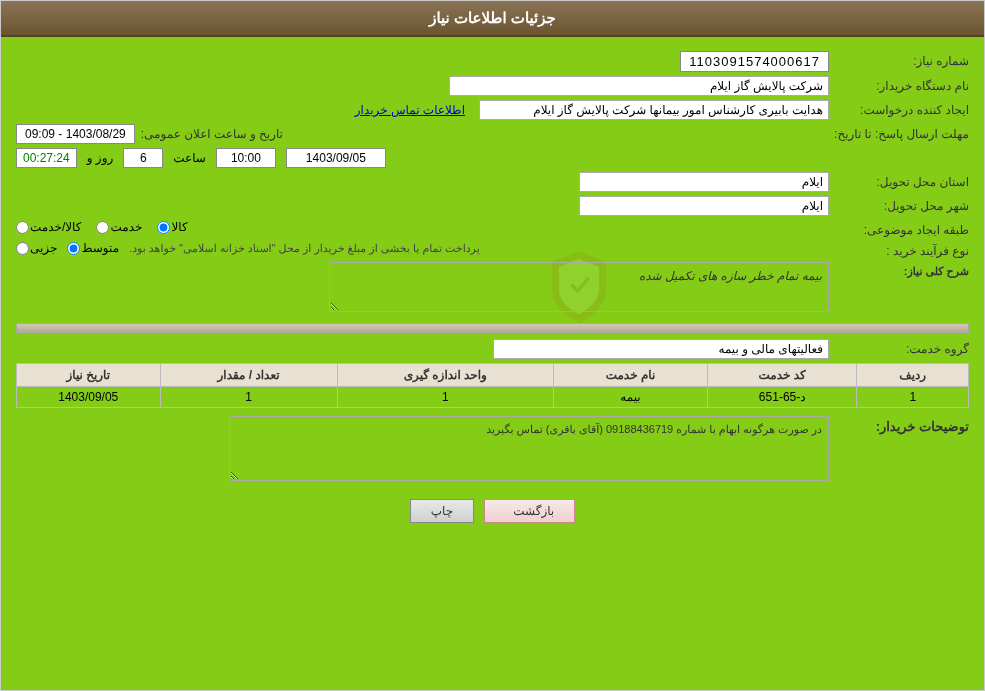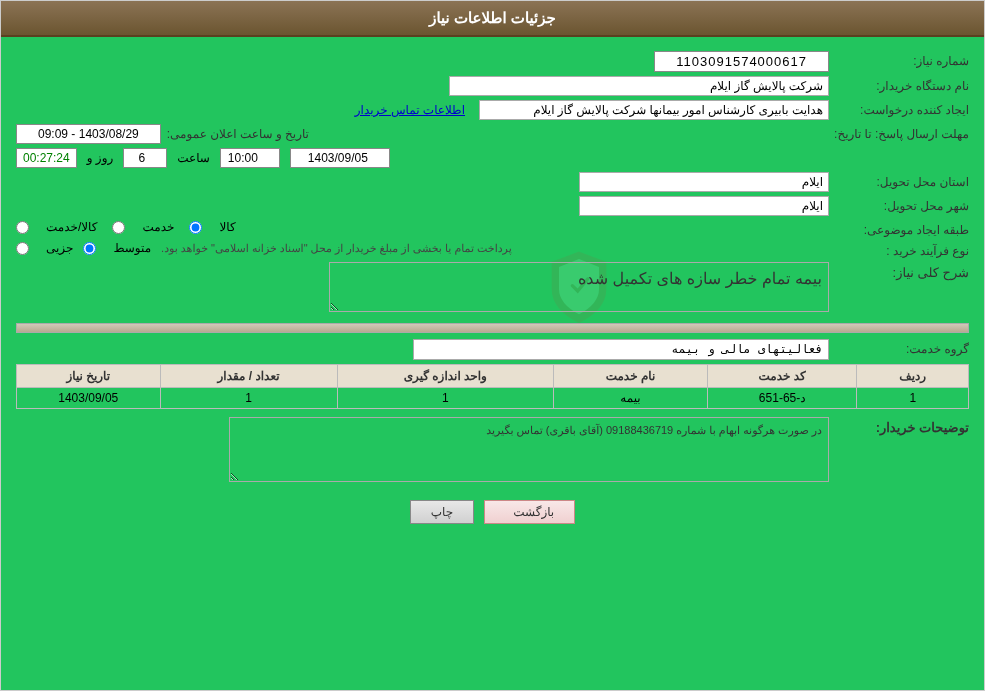--- a/index.html
+++ b/index.html
@@ -5,21 +5,21 @@
     * { box-sizing: border-box; margin: 0; padding: 0; }
     body {
       font-family: Tahoma, Arial, sans-serif;
       font-size: 12px;
       background: #f0f0f0;
       direction: rtl;
     }
     .page-wrapper {
       width: 985px;
       min-height: 691px;
-      background: #22c55e;
+      background: #84cc16;
       border: 1px solid #ccc;
     }
     .header-bar {
       background: linear-gradient(to bottom, #8B7355, #6B5530);
       color: #fff;
       text-align: center;
       padding: 8px 0;
       font-size: 15px;
       font-weight: bold;
       border-bottom: 2px solid #5a4020;
@@ -46,39 +46,39 @@
     }
     .input-wide {
       width: 380px;
     }
     .input-medium {
       width: 250px;
     }
     .date-box {
       border: 1px solid #888;
       background: #fff;
-      padding: 2px 21px;
+      padding: 2px 8px;
       display: inline-block;
       color: #000;
     }
     .blue-link {
       color: #00c;
       text-decoration: underline;
       cursor: pointer;
     }
     .radio-group {
       display: flex;
       gap: 15px;
       align-items: center;
       flex-direction: row-reverse;
     }
     .radio-item {
       display: flex;
       align-items: center;
-      gap: 17px;
+      gap: 1px;
     }
     .logo-watermark {
       position: absolute;
       left: 50%;
       top: 50%;
       transform: translate(-50%, -50%);
       opacity: 0.15;
       width: 120px;
       height: 120px;
       pointer-events: none;
@@ -273,41 +273,41 @@
           <label class="radio-item">
             <span>متوسط</span>
             <input type="radio" name="purchase" checked="" style="">
           </label>
           <span style="color:#444; font-size:11px;">پرداخت تمام یا بخشی از مبلغ خریدار از محل "اسناد خزانه اسلامی" خواهد بود.</span>
         </div>
       </div>
     </div>
 
     <div class="section-row" style="align-items:flex-start;">
-      <div class="row-label" style="font-weight:normal; font-size:13px;">شرح کلی نیاز:</div>
+      <div class="row-label" style="font-weight:bold; font-size:11px;">شرح کلی نیاز:</div>
       <div class="row-value">
         <div style="position:relative; display:inline-block;">
           
           <svg class="logo-watermark" viewBox="0 0 120 120" xmlns="http://www.w3.org/2000/svg" style="position:absolute; left:50%; top:50%; transform:translate(-50%,-50%); opacity:0.10; width:80px; height:80px; pointer-events:none; z-index:0;">
             <path d="M60 5 L100 20 L100 60 Q100 90 60 110 Q20 90 20 60 L20 20 Z" fill="#c0392b" stroke="#c0392b" stroke-width="2"></path>
             <path d="M60 15 L90 27 L90 60 Q90 82 60 98 Q30 82 30 60 L30 27 Z" fill="#fff"></path>
             <path d="M50 55 L58 63 L73 45" stroke="#c0392b" stroke-width="5" fill="none" stroke-linecap="round"></path>
           </svg>
           <textarea class="description-box" style="position: relative; z-index: 1; background: transparent; width: 500px; min-height: 50px;" readonly=""></textarea>
-          <div style="position:absolute; top:5px; right:5px; text-align:right; font-size:16px; color:#333; pointer-events:none; z-index:2; padding:2px;">بیمه تمام خطر سازه های تکمیل شده</div>
+          <div style="position:absolute; top:5px; right:5px; text-align:right; font-size:12px; color:#333; pointer-events:none; z-index:2; padding:2px;font-style:italic;">بیمه تمام خطر سازه های تکمیل شده</div>
         </div>
       </div>
     </div>
 
     <div class="section-title"></div>
 
     <div class="section-row">
       <div class="row-label">گروه خدمت:</div>
       <div class="row-value">
-        <span class="input-box" style="width:416px;font-family:Liberation Mono, monospace;">فعالیتهای مالی و بیمه</span>
+        <span class="input-box" style="width:336px;">فعالیتهای مالی و بیمه</span>
       </div>
     </div>
 
     <table class="services-table">
       <thead>
         <tr>
           <th>ردیف</th>
           <th>کد خدمت</th>
           <th>نام خدمت</th>
           <th>واحد اندازه گیری</th>

